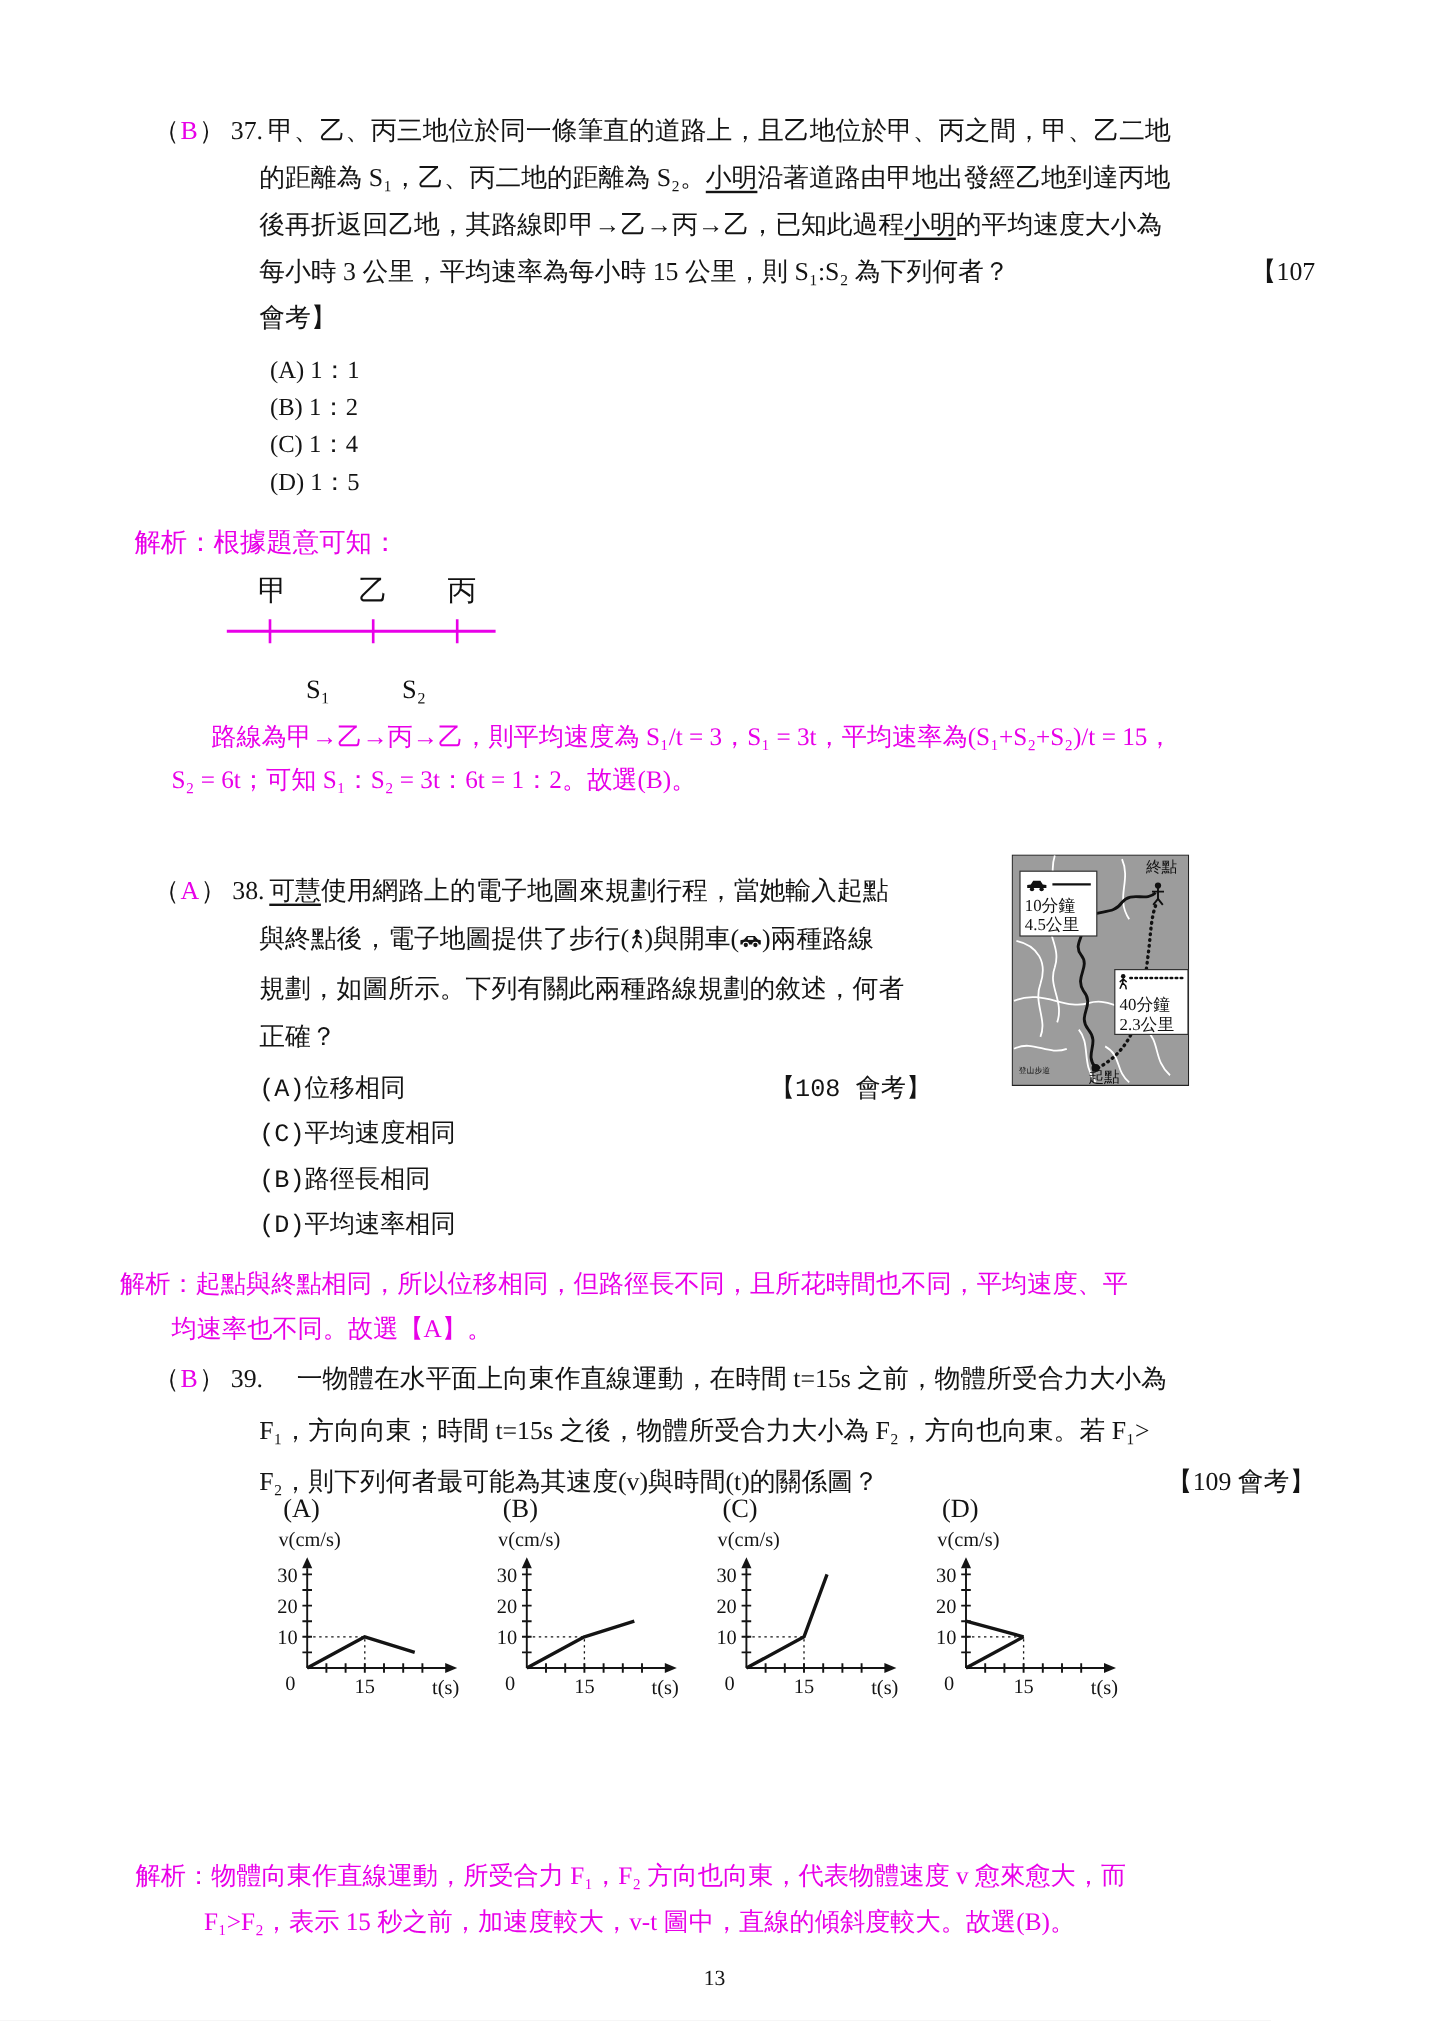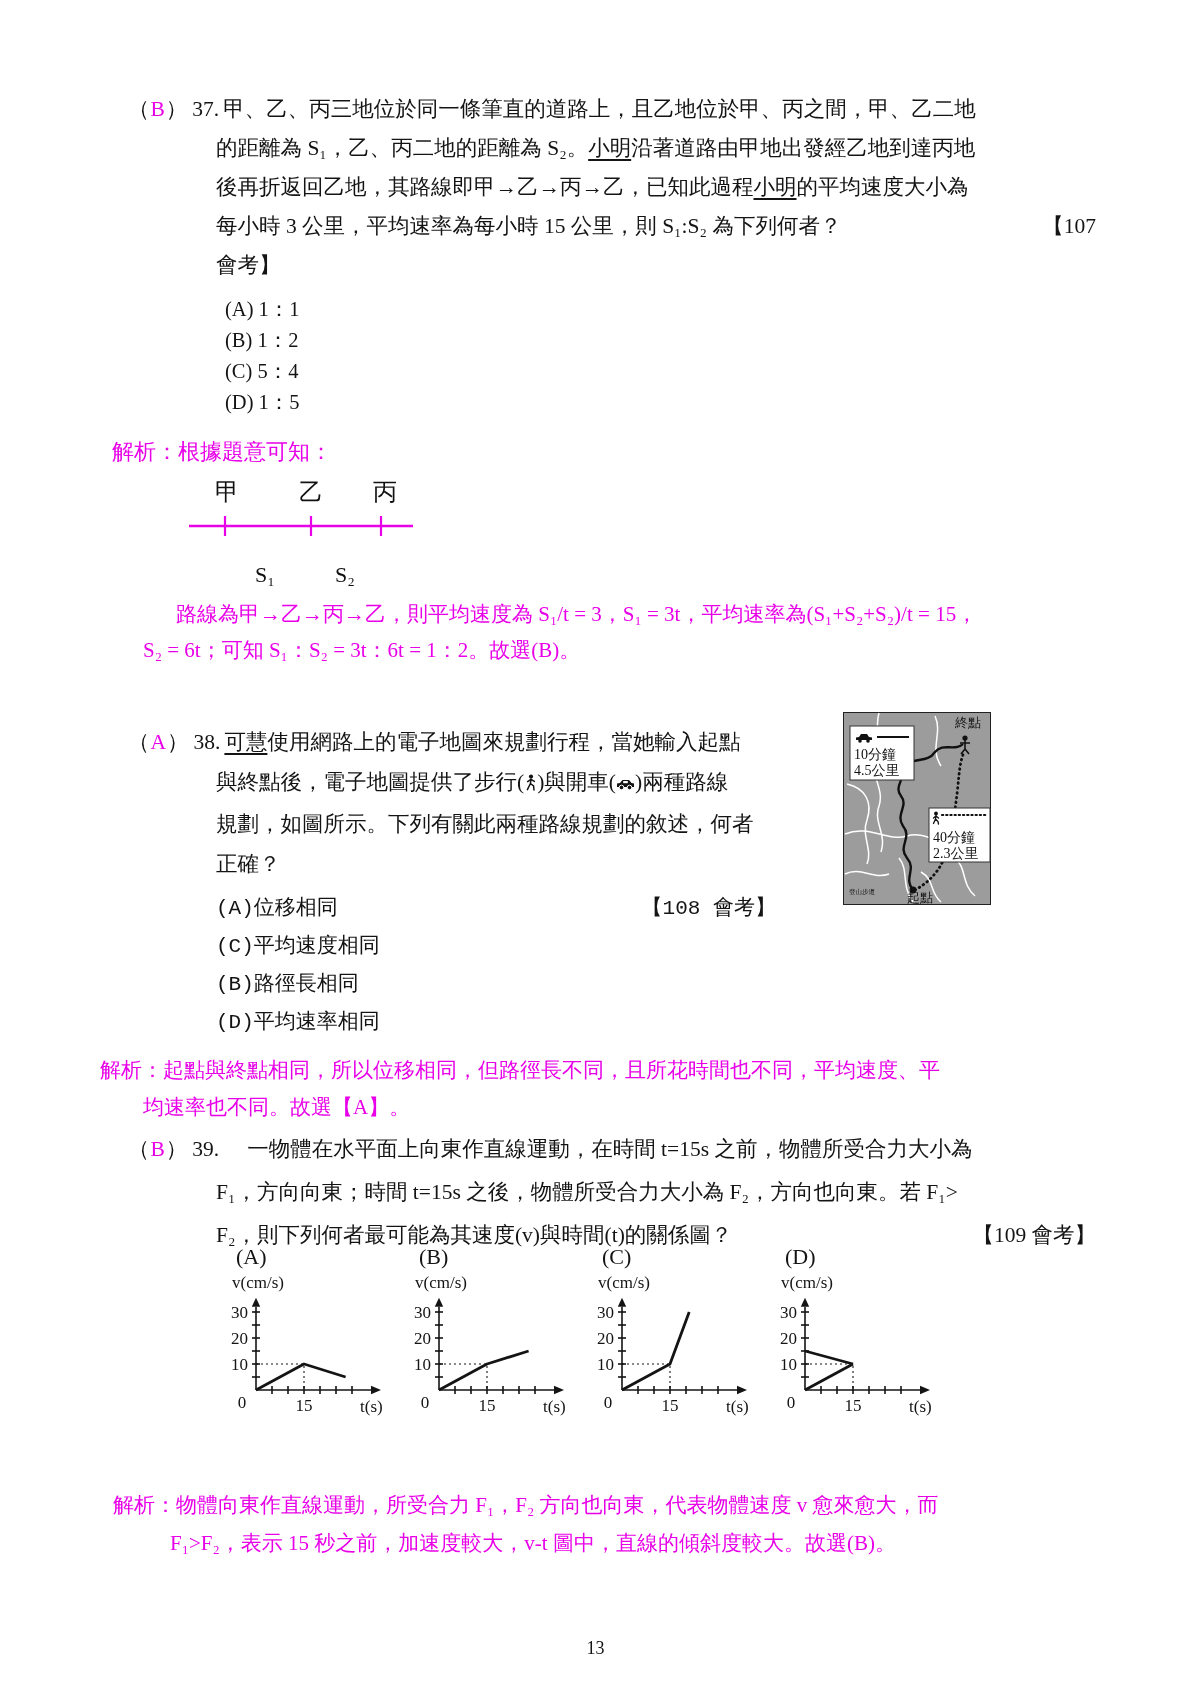--- a/index.html
+++ b/index.html
@@ -53,21 +53,21 @@
       <span>後再折返回乙地，其路線即甲→乙→丙→乙，已知此過程</span><span class="u">小明</span><span>的平均速度大小為</span>
     </div>
     <div class="line flexline" style="padding-left:88px;width:880px;">
       <span>每小時 3 公里，平均速率為每小時 15 公里，則 S₁:S₂ 為下列何者？</span>
         <span class="tag">【107</span>
     </div>
     <div class="line" style="padding-left:88px;">會考】</div>
     <div class="opts37">
       <div>(A) 1：1</div>
       <div>(B) 1：2</div>
-      <div>(C) 5：4</div>
+      <div>(C) 1：4</div>
       <div>(D) 1：5</div>
     </div>
   </div>
 
   <div class="abs analysis" style="left:112px;top:437px;font-size:22px;">解析：根據題意可知：</div>
 
   <div class="abs" style="left:183px;top:470px;">
     <svg width="240" height="130" viewBox="0 0 240 130">
       <text x="32" y="30" font-size="24" fill="#e800e8" class="mtext">甲</text>
       <text x="116" y="30" font-size="24" fill="#e800e8" class="mtext">乙</text>
@@ -294,20 +294,20 @@
             <text x="20" y="134" text-anchor="middle" class="tk">0</text>
             <text x="10" y="14" class="tk">v(cm/s)</text>
             <text x="138" y="138" class="tk">t(s)</text>
             <polyline points="34,90 82,90 82,116" fill="none" stroke="#141414" stroke-width="1.1" stroke-dasharray="2,3"></polyline>
             <polyline points="34,77 82,90" fill="none" stroke="#141414" stroke-width="2.8" stroke-linejoin="round"></polyline>
             <polyline points="34,116 82,90" fill="none" stroke="#141414" stroke-width="2.8" stroke-linejoin="round"></polyline>
           </svg></div>
     </div>
   </div>
 
-  <div class="abs analysis a39body" style="left:113px;top:1486px;width:1000px;">
+  <div class="abs analysis a39body" style="left:113px;top:1544px;width:1000px;">
     <div class="line">解析：物體向東作直線運動，所受合力 F₁，F₂ 方向也向東，代表物體速度 v 愈來愈大，而</div>
     <div class="line l2">F₁&gt;F₂，表示 15 秒之前，加速度較大，v-t 圖中，直線的傾斜度較大。故選(B)。</div>
   </div>
 
   <div class="abs pagenum" style="top:1590px;left:0;">13</div>
 
 </div>
 
 </body></html>

